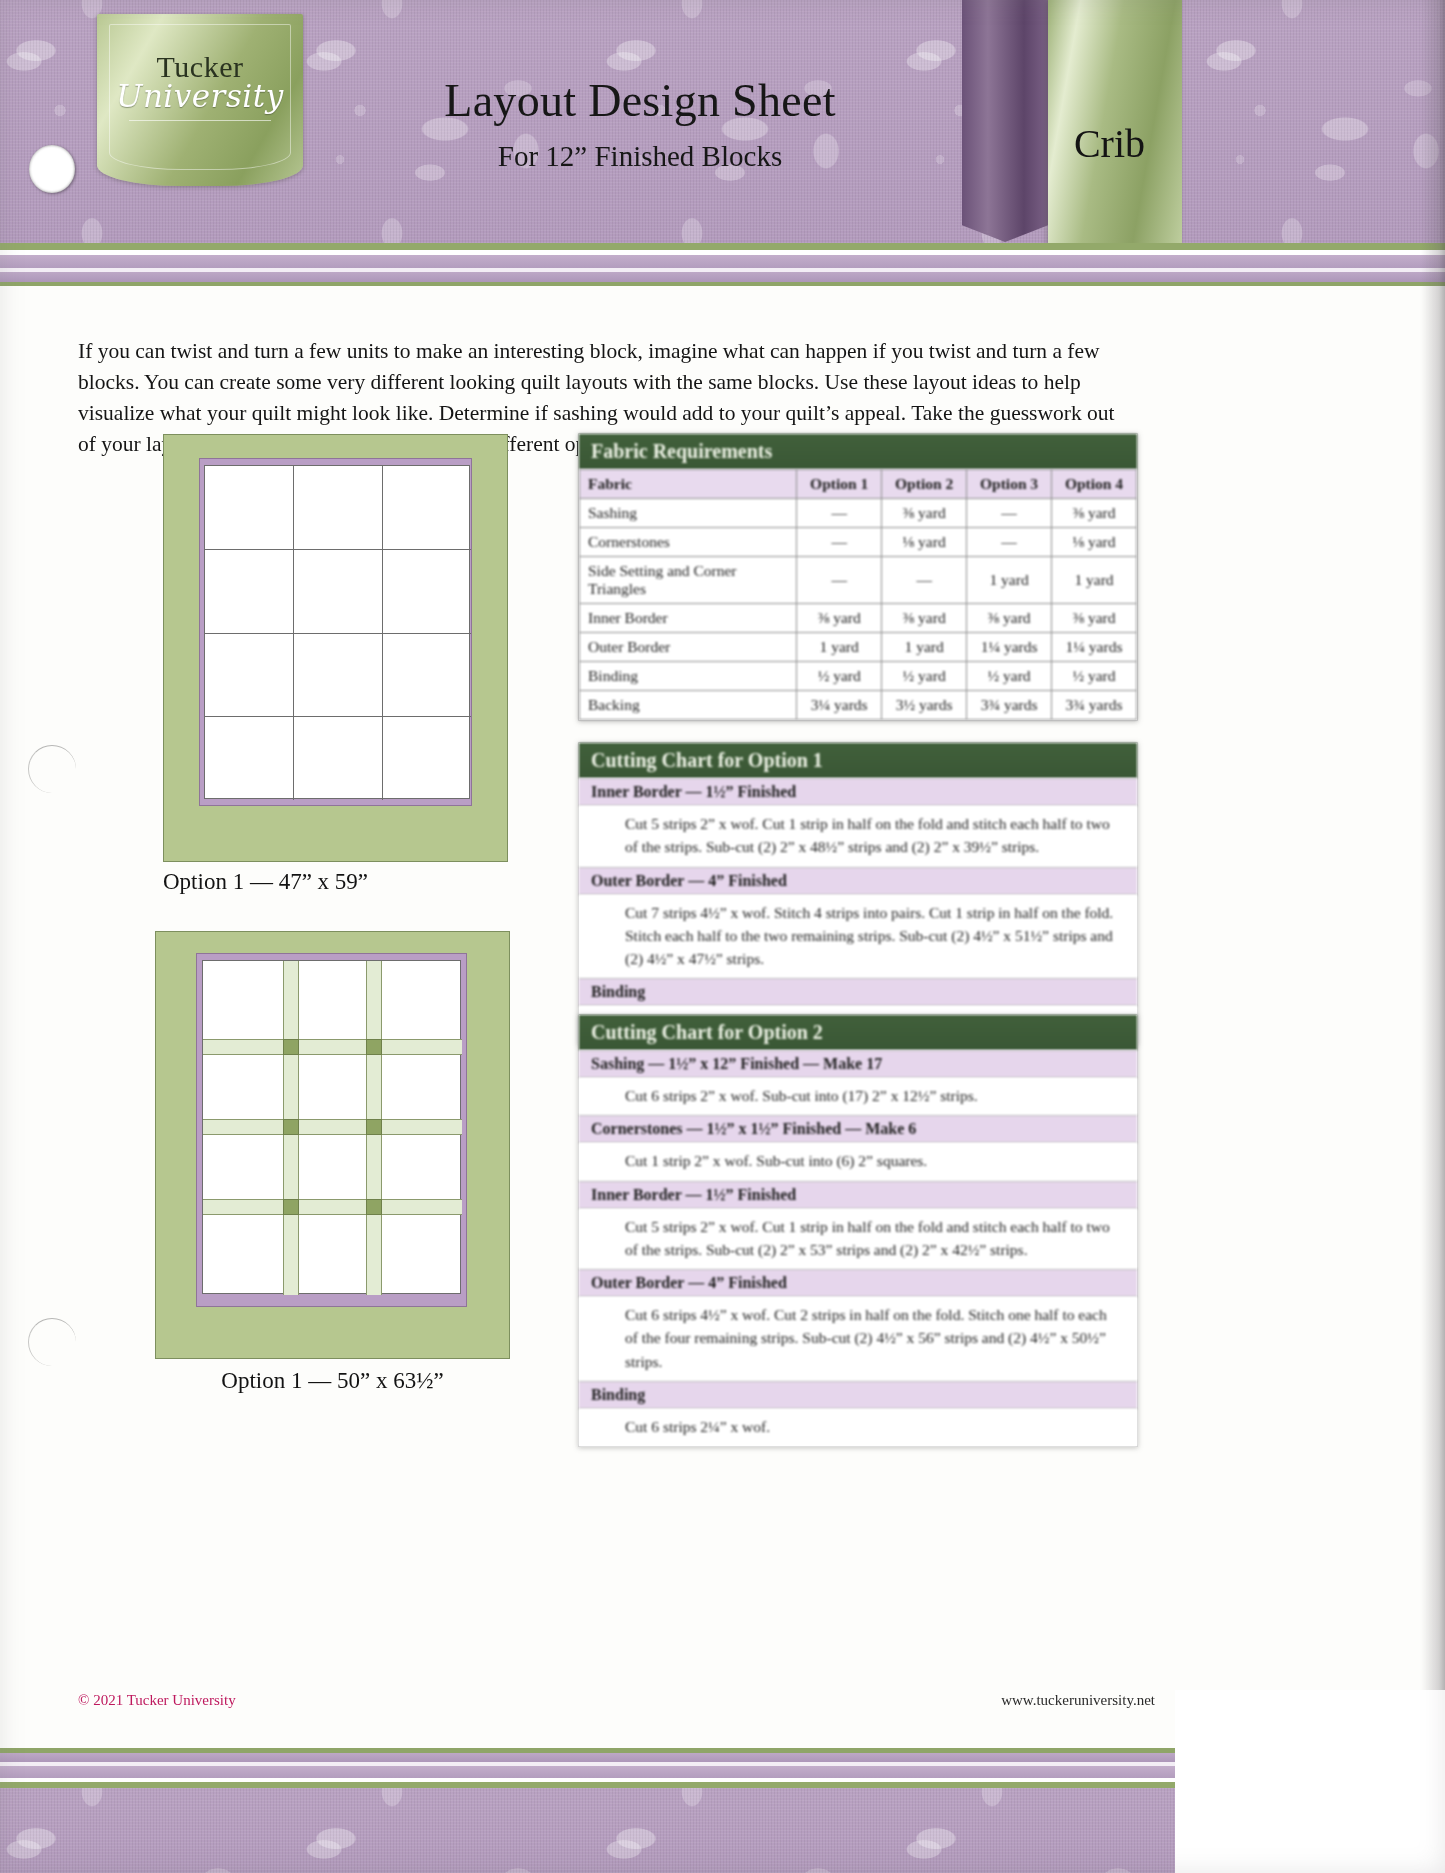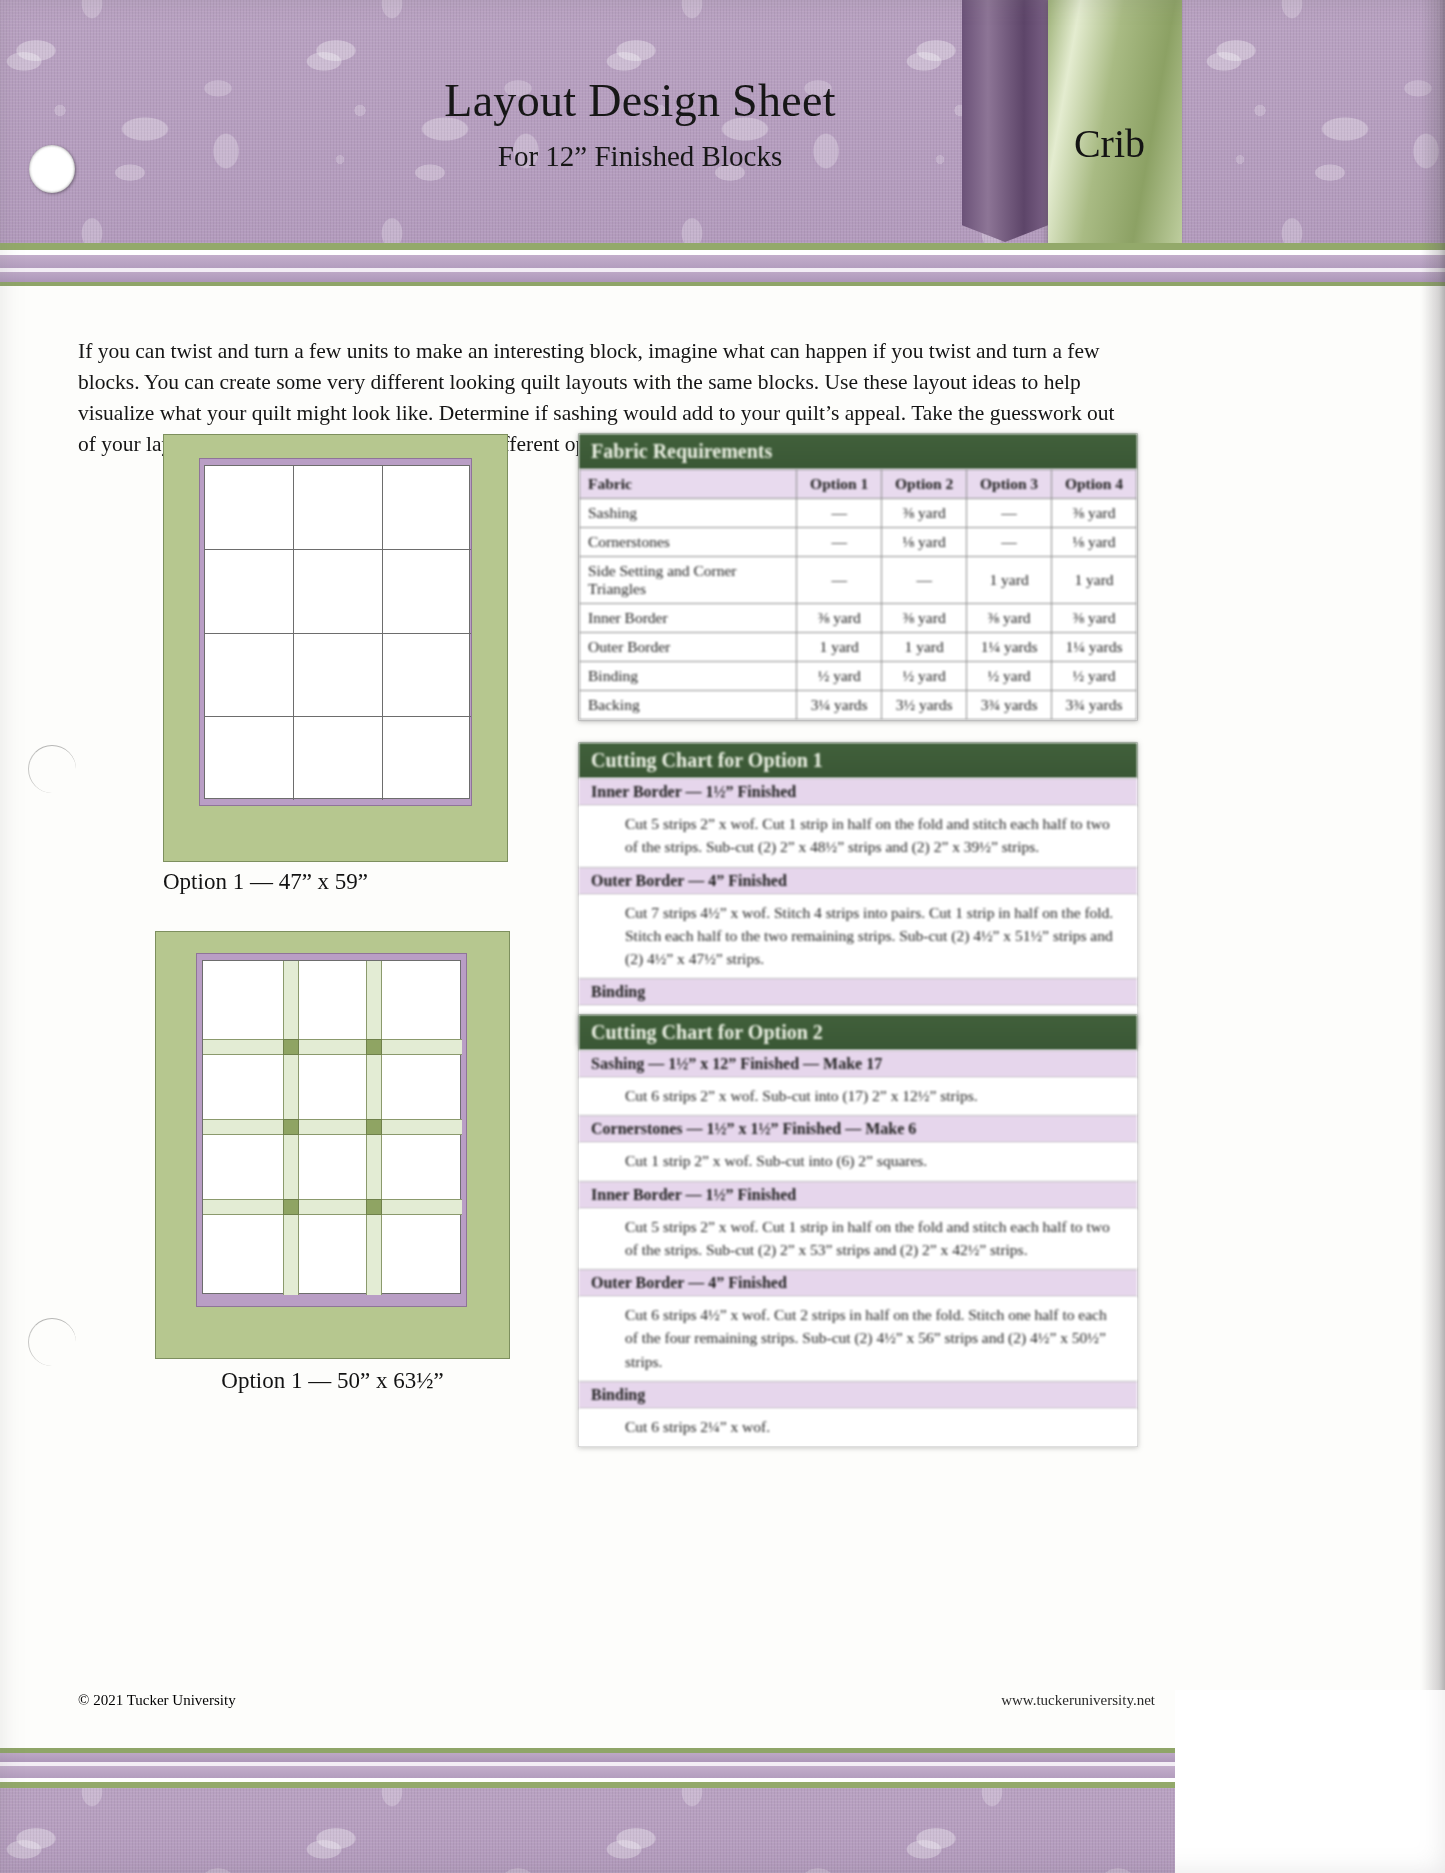--- a/index.html
+++ b/index.html
@@ -241,21 +241,21 @@
     padding:6px 14px 8px 46px; font-size:15.5px; line-height:1.5;
     color:#1f1f1f; font-family:"Liberation Serif", serif;
     filter:blur(1.15px); background:#ffffff;
   }
   #cut1{ left:578px; top:742px; width:560px; }
   #cut2{ left:578px; top:1014px; width:560px; }
 
   
   #footer-left{
     position:absolute; left:78px; top:1692px; font-size:15px;
-    color:#000000; font-family:"Liberation Serif", serif;
+    color:#be185d; font-family:"Liberation Serif", serif;
   }
   #footer-right{
     position:absolute; right:290px; top:1692px; font-size:15px;
     color:#2a2a2a; font-family:"Liberation Serif", serif;
   }
 
   
   #bot-a{ position:absolute; left:0; top:1748px; width:1445px; height:5px; background:#8fa568; }
   #bot-b{ position:absolute; left:0; top:1753px; width:1445px; height:9px;
           background:linear-gradient(#bda8c6,#ad97b9); }
@@ -280,20 +280,26 @@
 <body>
 
 <div id="page">
 
   <div id="header">
     <div id="headerband" class="damask"></div>
 
     <div id="ribbon-purple"></div>
     <div id="ribbon-green"></div>
 
+    <div id="logo">
+      <div id="logo-inner"></div>
+      <div id="logo-tucker">Tucker</div>
+      <div id="logo-university">University</div>
+      <div id="logo-underline"></div>
+    </div>
 
     <div id="title">Layout Design Sheet</div>
     <div id="subtitle">For 12” Finished Blocks</div>
   </div>
   <div id="crib-label">Crib</div>
 
   <div id="rule-a"></div>
   <div id="rule-b"></div>
   <div id="rule-c"></div>
   <div id="rule-d"></div>

